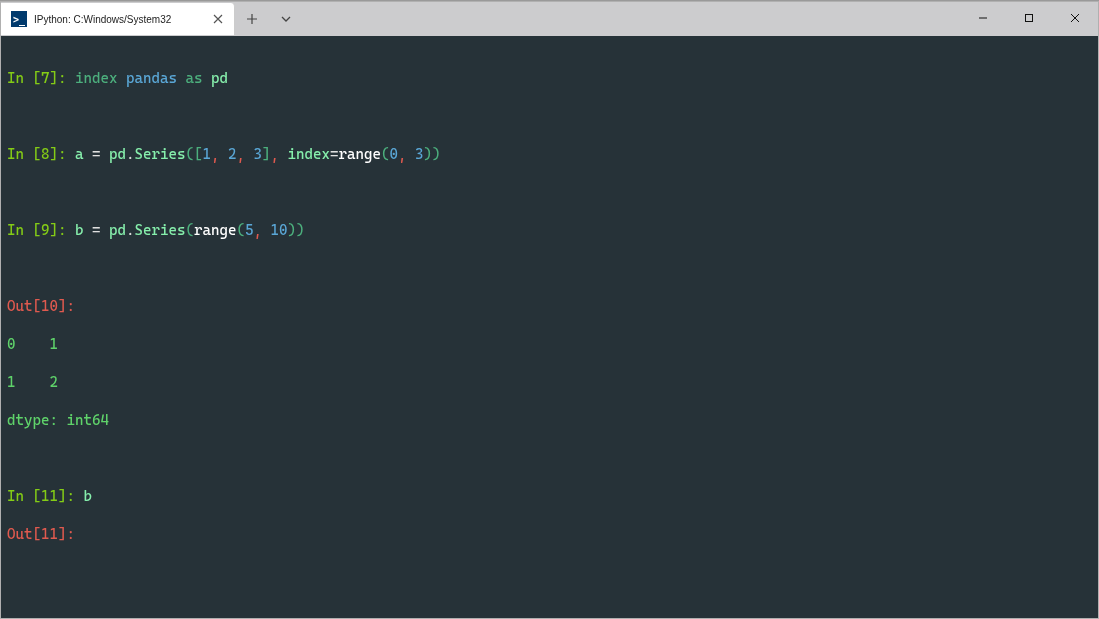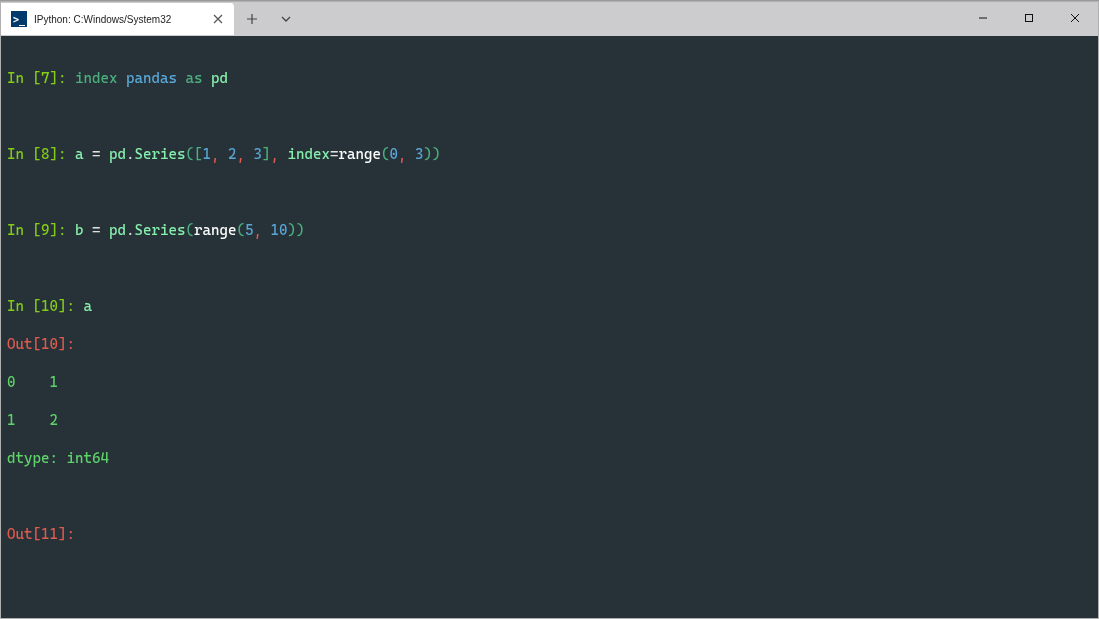--- a/index.html
+++ b/index.html
@@ -174,26 +174,26 @@
     </div>
   </div>
 
   <div class="terminal">
 <span class="row"><span class="tok-prompt">In [7]: </span><span class="tok-keyword">index</span> <span class="tok-module">pandas</span> <span class="tok-keyword">as</span> <span class="tok-var">pd</span></span>
 <span class="row"> </span>
 <span class="row"><span class="tok-prompt">In [8]: </span><span class="tok-var">a</span> <span class="tok-op">=</span> <span class="tok-var">pd</span><span class="tok-op">.</span><span class="tok-var">Series</span><span class="tok-punc">(</span><span class="tok-punc">[</span><span class="tok-num">1</span><span class="tok-comma">,</span> <span class="tok-num">2</span><span class="tok-comma">,</span> <span class="tok-num">3</span><span class="tok-punc">]</span><span class="tok-comma">,</span> <span class="tok-var">index</span><span class="tok-op">=</span><span class="tok-builtin">range</span><span class="tok-punc">(</span><span class="tok-num">0</span><span class="tok-comma">,</span> <span class="tok-num">3</span><span class="tok-punc">)</span><span class="tok-punc">)</span></span>
 <span class="row"> </span>
 <span class="row"><span class="tok-prompt">In [9]: </span><span class="tok-var">b</span> <span class="tok-op">=</span> <span class="tok-var">pd</span><span class="tok-op">.</span><span class="tok-var">Series</span><span class="tok-punc">(</span><span class="tok-builtin">range</span><span class="tok-punc">(</span><span class="tok-num">5</span><span class="tok-comma">,</span> <span class="tok-num">10</span><span class="tok-punc">)</span><span class="tok-punc">)</span></span>
 <span class="row"> </span>
-<span class="row"><span class="tok-prompt">In [10]: </span><span class="tok-var">a</span></span>
 <span class="row"><span class="tok-out">Out[</span><span class="tok-outnum">10</span><span class="tok-out">]:</span></span>
 <span class="row tok-plain">0    1</span>
 <span class="row tok-plain">1    2</span>
 <span class="row tok-plain">dtype: int64</span>
 <span class="row"> </span>
+<span class="row"><span class="tok-prompt">In [11]: </span><span class="tok-var">b</span></span>
 <span class="row"><span class="tok-out">Out[</span><span class="tok-outnum">11</span><span class="tok-out">]:</span></span>
 
 
 
 
 
 
 
 
   </div>

